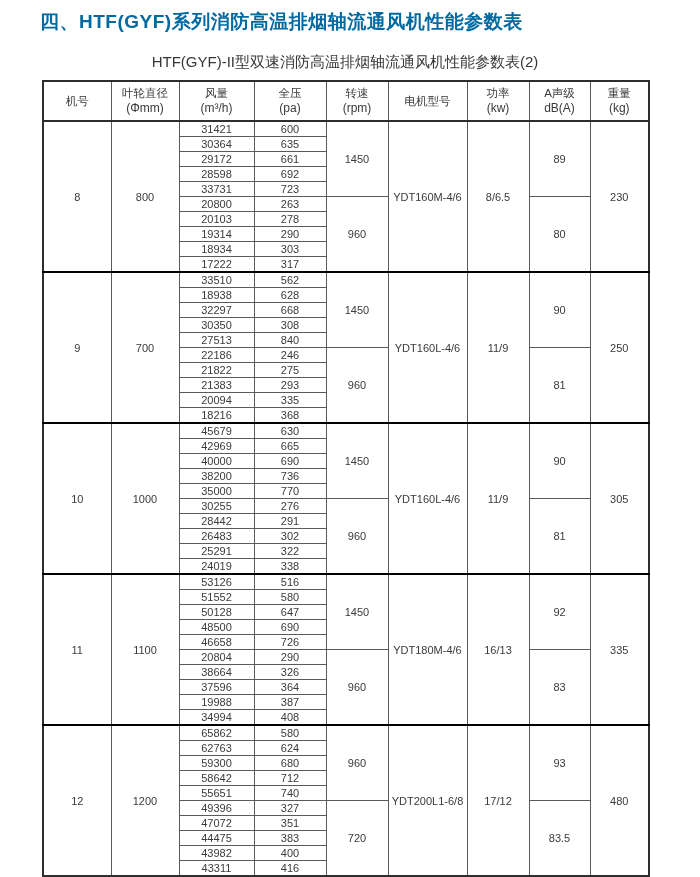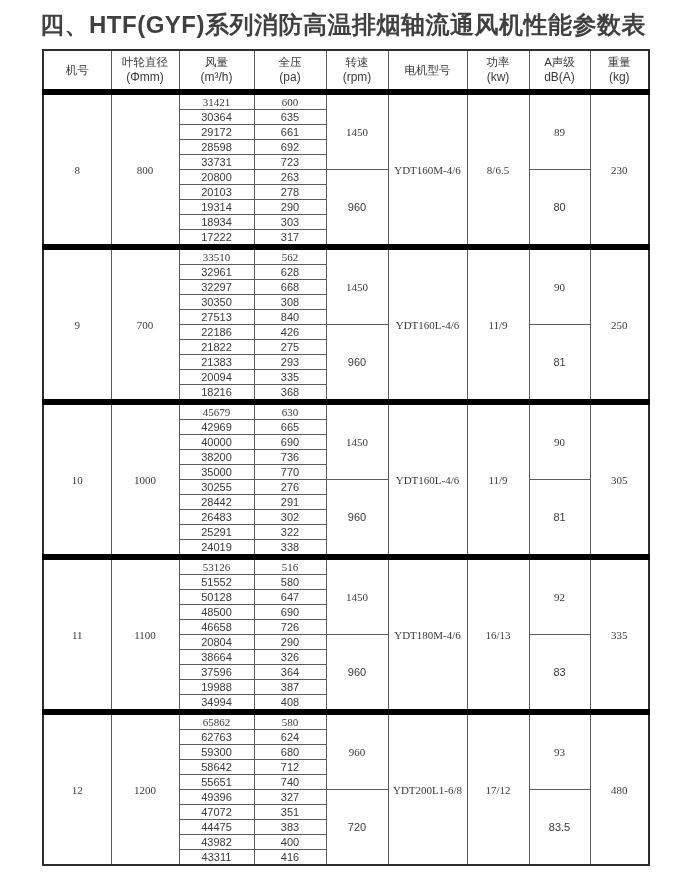--- a/index.html
+++ b/index.html
@@ -5,23 +5,23 @@
   html,body { margin:0; padding:0; }
   body {
     width:700px; height:877px;
     background:#ffffff;
     font-family:"Liberation Sans", sans-serif;
     color:#3a3a3a;
     overflow:hidden;
   }
   .title {
     margin:9px 2px 0 40px;
-    font-size:24px;
+    font-size:19px;
     font-weight:bold;
-    color:#404040;
+    color:#0369a1;
     letter-spacing:0.5px;
   }
   .subtitle {
     width:606px;
     margin:18px 0 0 42px;
     text-align:center;
     font-size:15px;
     color:#383838;
   }
   table.perf {
@@ -43,27 +43,28 @@
     white-space:nowrap;
   }
   table.perf thead th {
     height:38px;
     border-bottom:2px solid #2e2e2e;
     line-height:1.25;
   }
   .h-label { font-size:11.5px; }
   .h-sub   { font-size:12px; }
   table.perf tbody td { height:14px; line-height:14px; }
-  table.perf tbody td.sec-start { border-top:6px solid #000000;font-family:Liberation Serif, serif; }
+  table.perf tbody td.sec-start { border-top:2px solid #000000; }
 </style>
 </head>
 <body>
 
 <div class="page">
   <h1 class="title">四、HTF(GYF)系列消防高温排烟轴流通风机性能参数表</h1>
+  <div class="subtitle">HTF(GYF)-II型双速消防高温排烟轴流通风机性能参数表(2)</div>
   <table class="perf">
     <colgroup>
         <col style="width: 68px;">
         <col style="width: 68px;">
         <col style="width: 75px;">
         <col style="width: 72px;">
         <col style="width: 62px;">
         <col style="width: 79px;">
         <col style="width: 62px;">
         <col style="width: 61px;">
@@ -162,38 +163,38 @@
           <td rowspan="10" class="sec-start">700</td>
           <td class="sec-start">33510</td>
           <td class="sec-start">562</td>
           <td rowspan="5" class="sec-start">1450</td>
           <td rowspan="10" class="sec-start">YDT160L-4/6</td>
           <td rowspan="10" class="sec-start">11/9</td>
           <td rowspan="5" class="sec-start">90</td>
           <td rowspan="10" class="sec-start">250</td>
         </tr>
         <tr>
-          <td>32961</td>
+          <td>18938</td>
           <td>628</td>
         </tr>
         <tr>
           <td>32297</td>
           <td>668</td>
         </tr>
         <tr>
           <td>30350</td>
           <td>308</td>
         </tr>
         <tr>
           <td>27513</td>
           <td>840</td>
         </tr>
         <tr>
           <td>22186</td>
-          <td>426</td>
+          <td>246</td>
           <td rowspan="5">960</td>
           <td rowspan="5">81</td>
         </tr>
         <tr>
           <td>21822</td>
           <td>275</td>
         </tr>
         <tr>
           <td>21383</td>
           <td>293</td>

